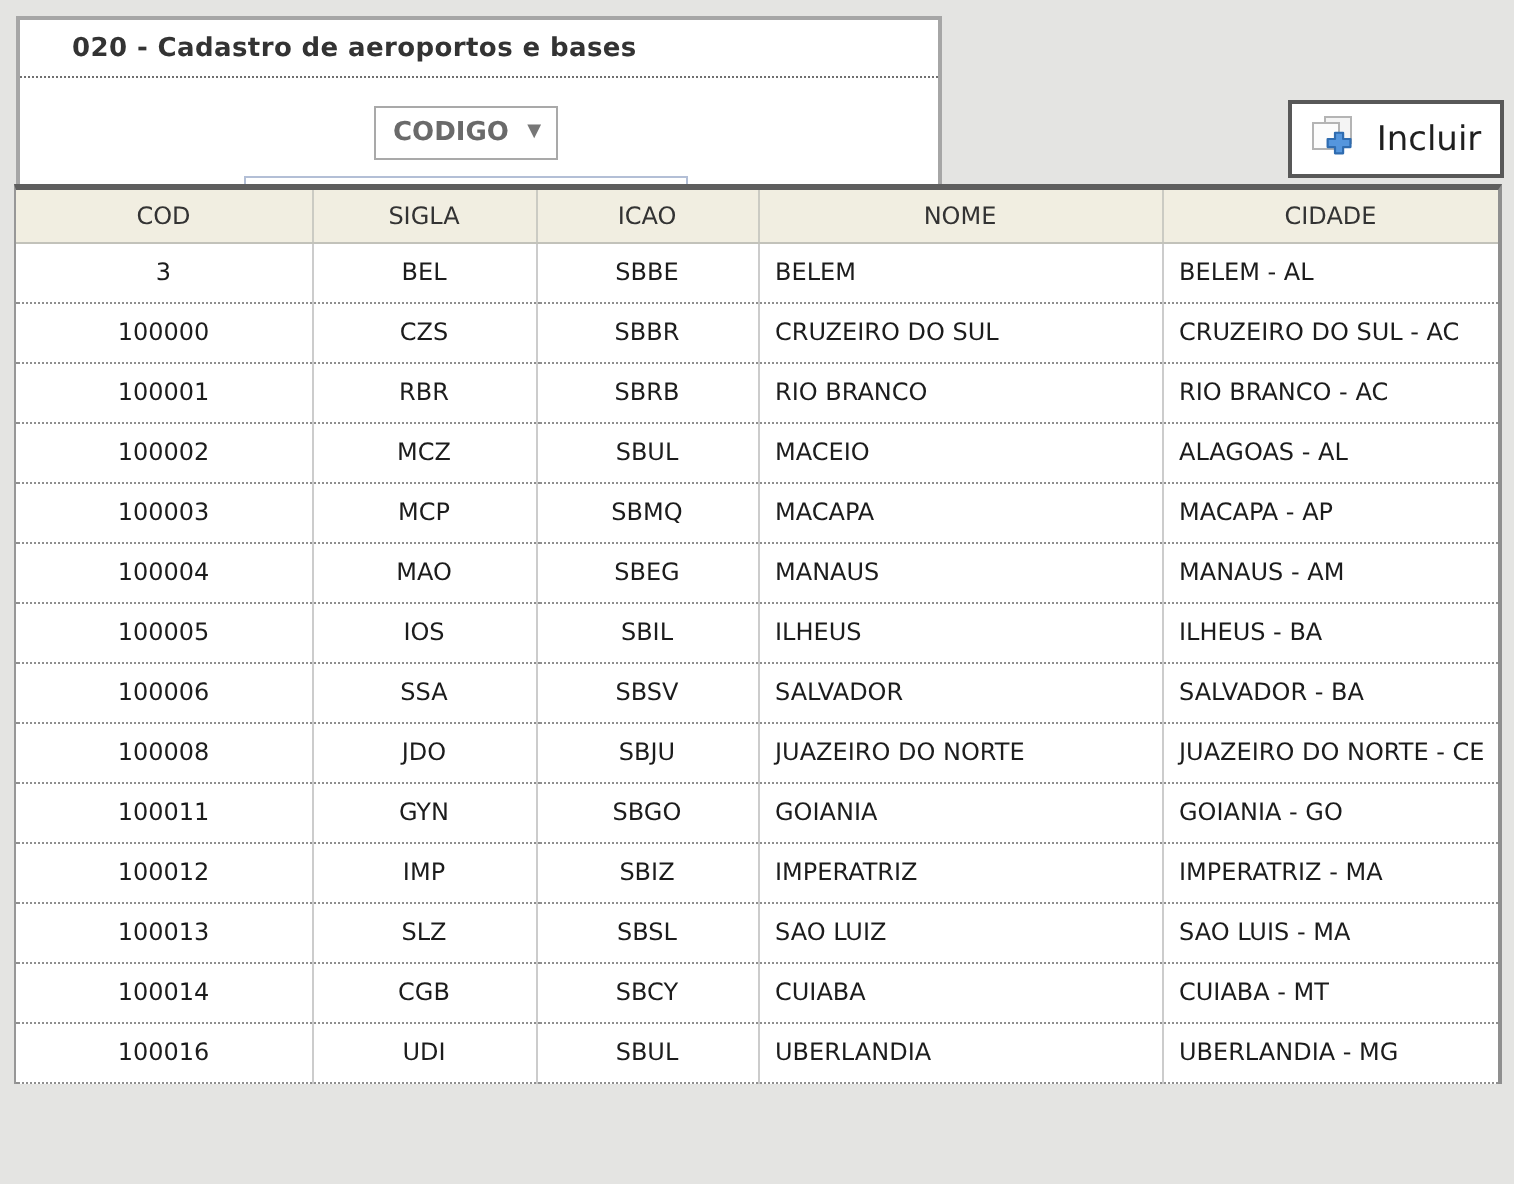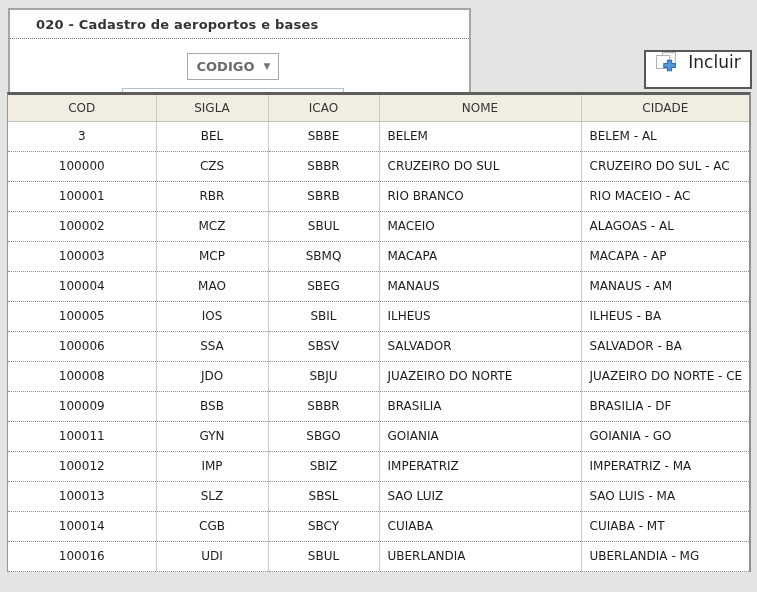--- a/index.html
+++ b/index.html
@@ -86,21 +86,21 @@
 
   
   .btn-incluir {
     position: absolute;
     right: 5px; top: 50px;
     width: 108px;
     height: 39px;
     background: #ffffff;
     border: 2px solid #585858;
     display: flex;
-    align-items: flex-start;
+    align-items: center;
     justify-content: center;
     gap: 9px;
     font-family: "DejaVu Sans", "Liberation Sans", sans-serif;
     font-size: 17px;
     color: #1f1f1f;
     cursor: pointer;
   }
   .incluir-icon { width: 24px; height: 23px; display: block; }
 
   
@@ -209,21 +209,21 @@
           <td class="c">CZS</td>
           <td class="c">SBBR</td>
           <td class="l">CRUZEIRO DO SUL</td>
           <td class="l">CRUZEIRO DO SUL - AC</td>
         </tr>
           <tr style="">
           <td class="c">100001</td>
           <td class="c">RBR</td>
           <td class="c">SBRB</td>
           <td class="l">RIO BRANCO</td>
-          <td class="l">RIO MACEIO - AC</td>
+          <td class="l">RIO BRANCO - AC</td>
         </tr>
           <tr style="">
           <td class="c">100002</td>
           <td class="c">MCZ</td>
           <td class="c">SBUL</td>
           <td class="l">MACEIO</td>
           <td class="l">ALAGOAS - AL</td>
         </tr>
           <tr style="">
           <td class="c">100003</td>
@@ -254,27 +254,20 @@
           <td class="l">SALVADOR - BA</td>
         </tr>
           <tr style="">
           <td class="c">100008</td>
           <td class="c">JDO</td>
           <td class="c">SBJU</td>
           <td class="l">JUAZEIRO DO NORTE</td>
           <td class="l">JUAZEIRO DO NORTE - CE</td>
         </tr>
           <tr style="">
-          <td class="c">100009</td>
-          <td class="c">BSB</td>
-          <td class="c">SBBR</td>
-          <td class="l">BRASILIA</td>
-          <td class="l">BRASILIA - DF</td>
-        </tr>
-          <tr style="">
           <td class="c">100011</td>
           <td class="c">GYN</td>
           <td class="c">SBGO</td>
           <td class="l">GOIANIA</td>
           <td class="l">GOIANIA - GO</td>
         </tr>
           <tr style="">
           <td class="c">100012</td>
           <td class="c">IMP</td>
           <td class="c">SBIZ</td>

